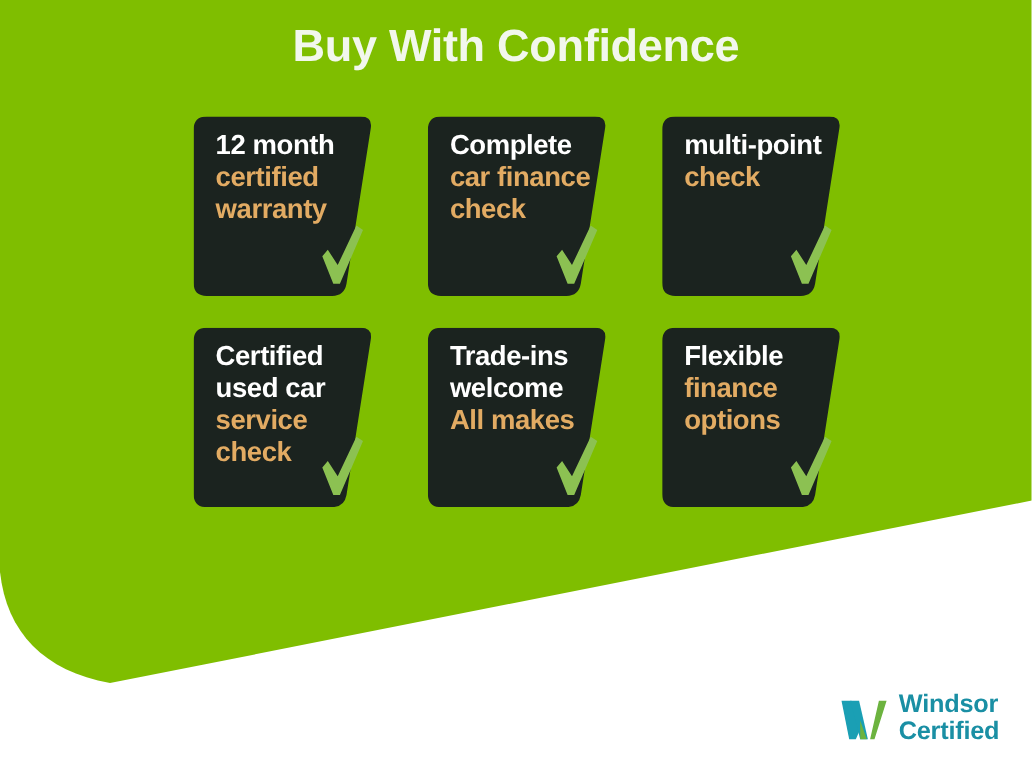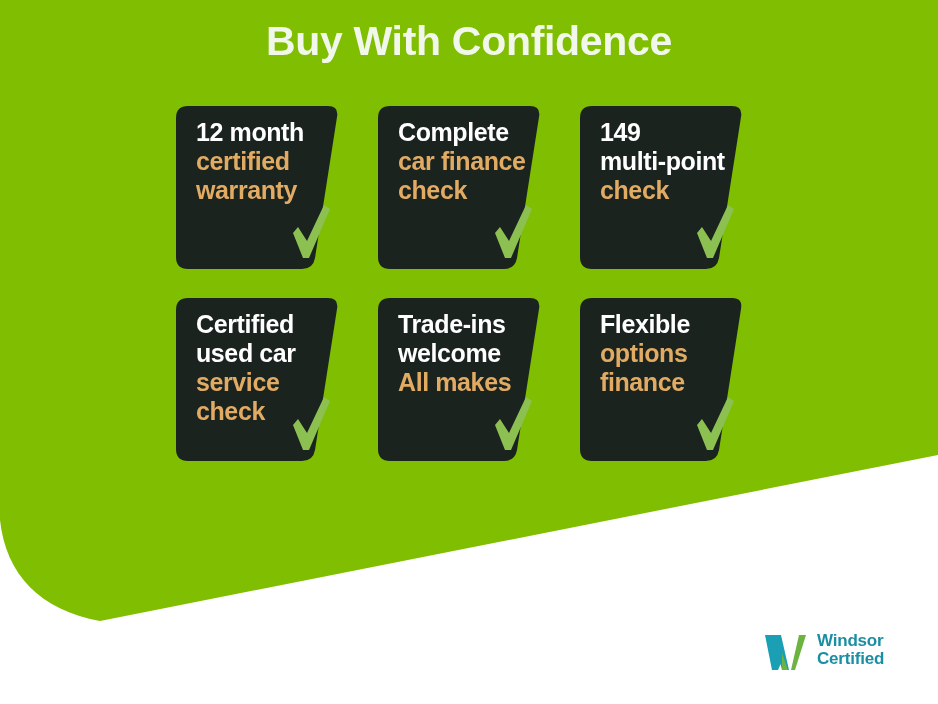--- a/index.html
+++ b/index.html
@@ -44,21 +44,21 @@
 
   
   #cards {
     position: absolute;
     left: 176px;
     top: 106px;
     width: 580px;
   }
   .card-row {
     display: flex;
-    gap: 27px;
+    gap: 38px;
   }
   .card-row + .card-row {
     margin-top: 29px;
   }
 
   .card {
     position: relative;
     width: 175px;
     height: 163px;
     flex: 0 0 175px;
@@ -100,21 +100,21 @@
     display: flex;
     align-items: center;
     gap: 9px;
   }
   #logo-mark { width: 46px; height: 46px; display: block; }
   #logo-words {
     display: flex;
     flex-direction: column;
     line-height: 1.08;
     color: #1a8fa4;
-    font-size: 17px;
+    font-size: 23px;
     font-weight: bold;
     letter-spacing: -0.2px;
     font-family: "Liberation Sans", sans-serif;
   }
 </style>
 </head>
 <body>
 
 <div id="stage">
 
@@ -154,21 +154,20 @@
         <svg class="check" viewBox="0 0 44 58" aria-hidden="true">
           <path d="M4,30 L9,24 L18,38 L35,2 L41,6 L20,55 L14,55 Z" fill="#8cc152"></path>
         </svg>
       </div>
 
       <div class="card">
         <svg class="card-shape" viewBox="0 0 175 163" preserveAspectRatio="none" aria-hidden="true">
           <path d="M12,0 L152,0 Q163,0 161,11 L139,152 Q137,163 126,163 L12,163 Q0,163 0,151 L0,12 Q0,0 12,0 Z" fill="#1b231f"></path>
         </svg>
         <div class="card-text">
-          <span class="ln-white">149</span>
           <span class="ln-white">multi-point</span>
           <span class="ln-gold">check</span>
         </div>
         <svg class="check" viewBox="0 0 44 58" aria-hidden="true">
           <path d="M4,30 L9,24 L18,38 L35,2 L41,6 L20,55 L14,55 Z" fill="#8cc152"></path>
         </svg>
       </div>
 
     </div>
 
@@ -202,22 +201,22 @@
           <path d="M4,30 L9,24 L18,38 L35,2 L41,6 L20,55 L14,55 Z" fill="#8cc152"></path>
         </svg>
       </div>
 
       <div class="card">
         <svg class="card-shape" viewBox="0 0 175 163" preserveAspectRatio="none" aria-hidden="true">
           <path d="M12,0 L152,0 Q163,0 161,11 L139,152 Q137,163 126,163 L12,163 Q0,163 0,151 L0,12 Q0,0 12,0 Z" fill="#1b231f"></path>
         </svg>
         <div class="card-text">
           <span class="ln-white">Flexible</span>
+          <span class="ln-gold">finance</span>
           <span class="ln-gold">options</span>
-          <span class="ln-gold">finance</span>
         </div>
         <svg class="check" viewBox="0 0 44 58" aria-hidden="true">
           <path d="M4,30 L9,24 L18,38 L35,2 L41,6 L20,55 L14,55 Z" fill="#8cc152"></path>
         </svg>
       </div>
 
     </div>
   </div>
 
   <div id="logo">

